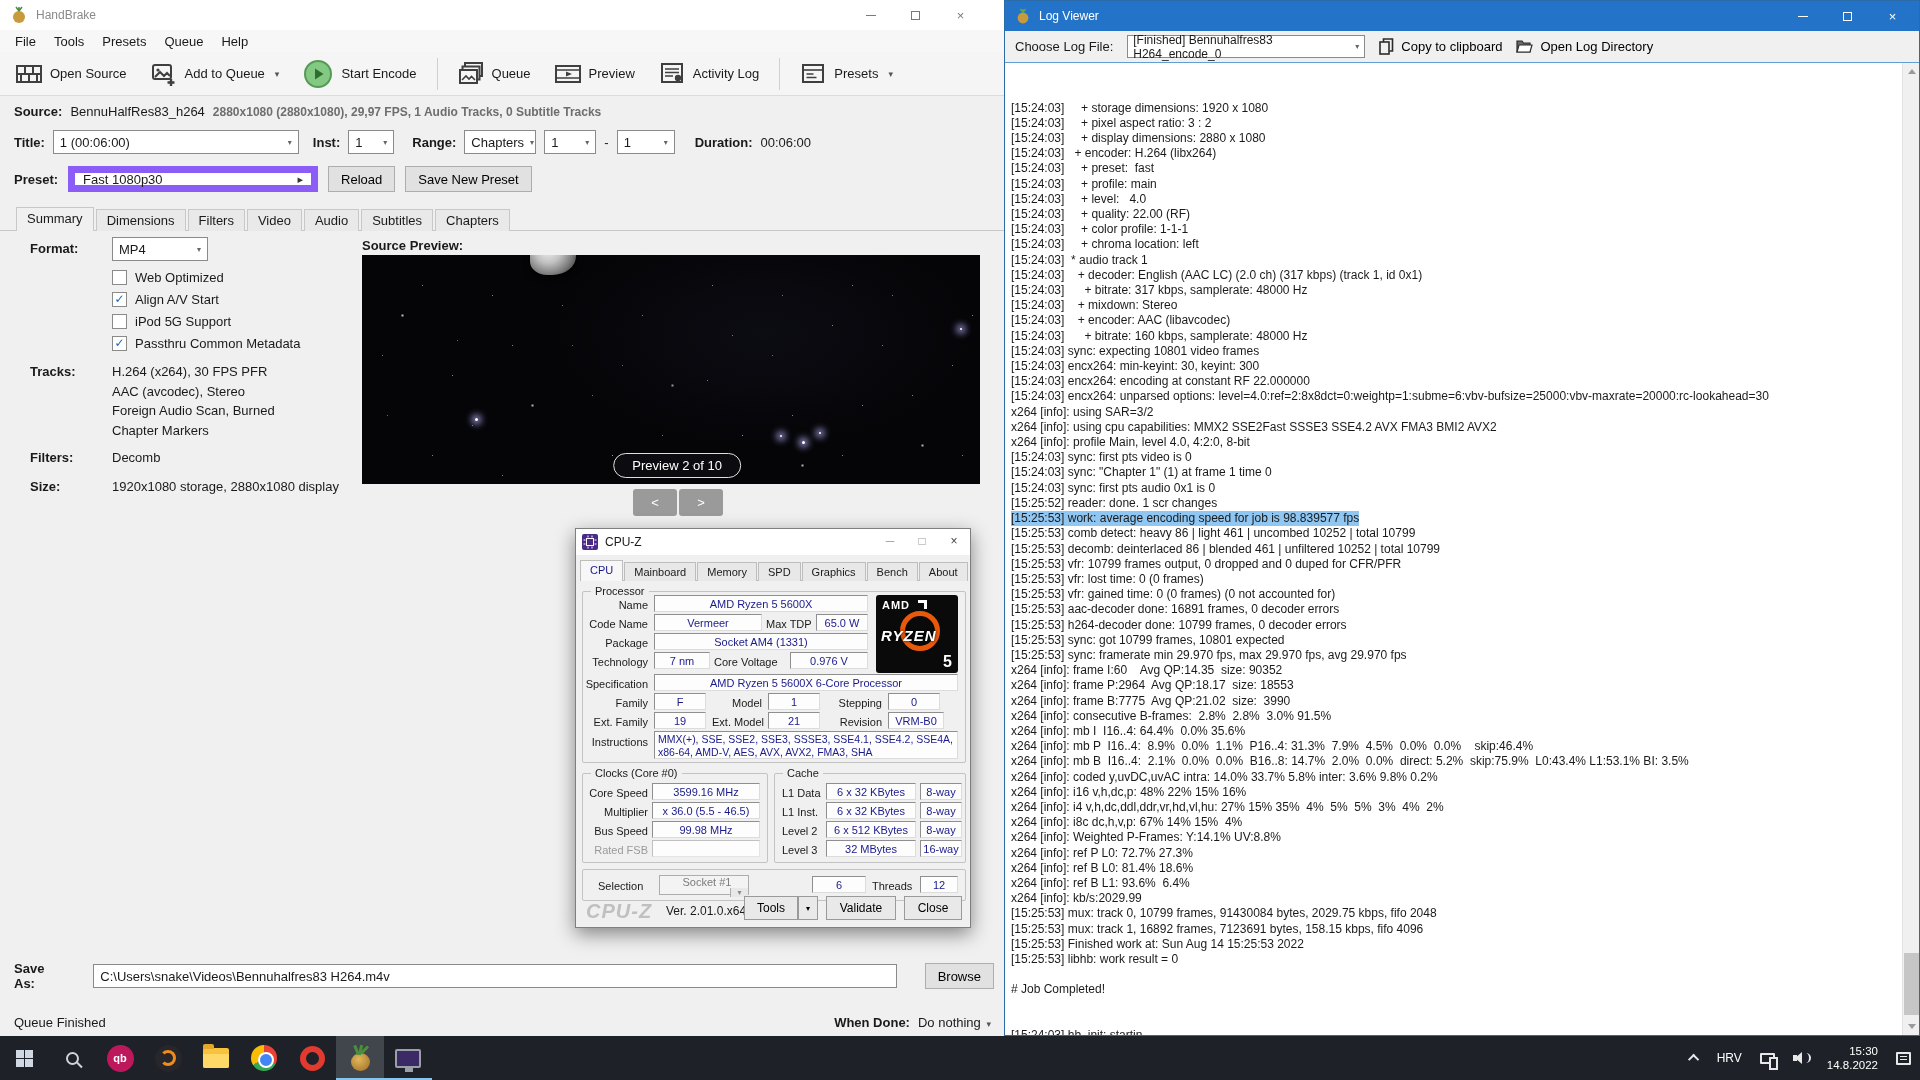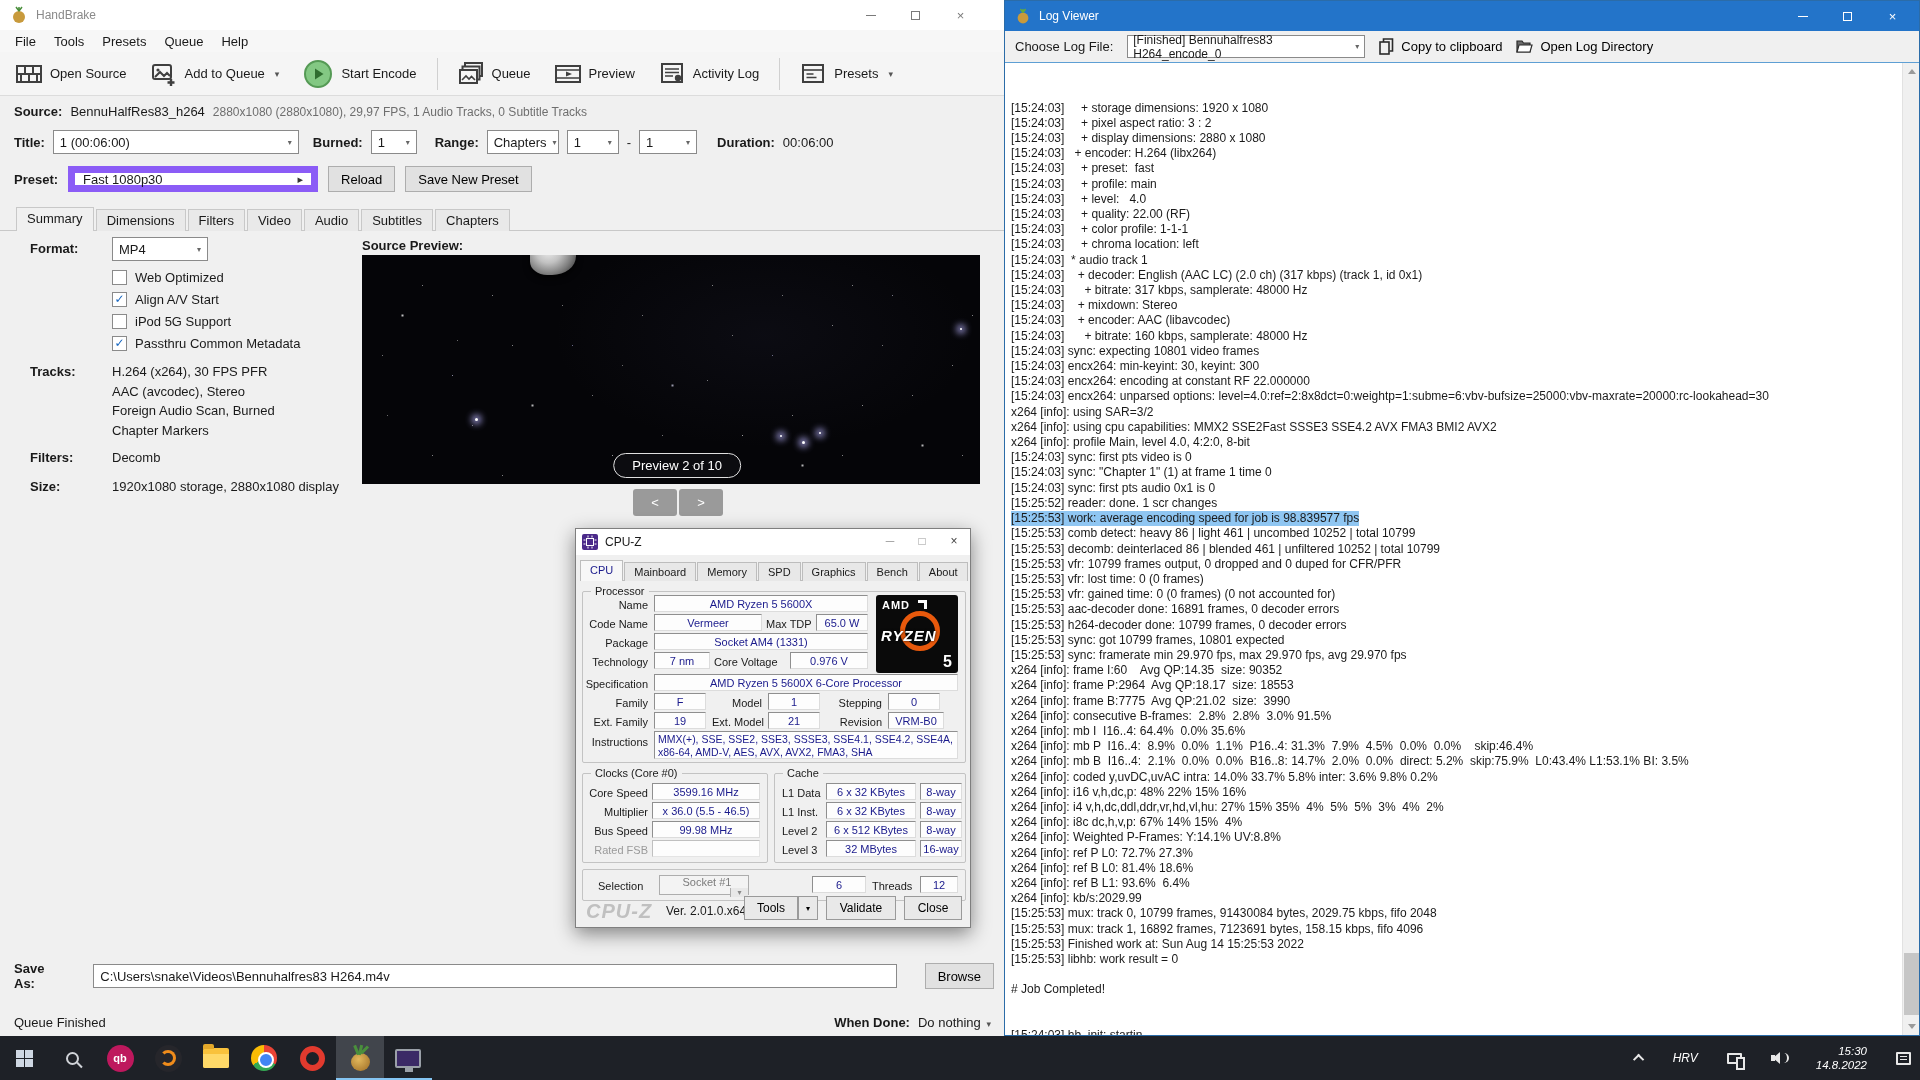--- a/index.html
+++ b/index.html
@@ -20,21 +20,21 @@
   .hb-menubar { position:absolute; left:0; top:30px; right:0; height:22px; background:#f7f7f7; display:flex; align-items:center; padding-left:6px; }
   .menu-item { padding:2px 9px; font-size:13px; color:#1a1a1a; }
 
   .hb-toolbar { position:absolute; left:0; top:52px; right:0; height:44px; background:#f5f5f5; border-bottom:1px solid #dcdcdc; display:flex; align-items:center; padding-left:6px; gap:4px; }
   .tbtn { display:flex; align-items:center; gap:8px; padding:6px 10px; background:transparent; border:none; font-size:13px; color:#1a1a1a; font-family:inherit; }
   .caret { font-size:9px; color:#555; margin-left:2px; }
   .tsep { width:1px; height:32px; background:#d0d0d0; margin:0 6px; }
 
   .row-label { font-weight:bold; }
   .hb-source { position:absolute; left:14px; top:104px; display:flex; gap:8px; align-items:baseline; }
-  .src-details { color:#6e6e6e; font-size:12px; }
+  .src-details { color:#6e6e6e; font-size:12px;font-weight:bold; }
 
   .hb-title-row { position:absolute; left:14px; top:130px; display:flex; align-items:center; gap:8px; }
   .select { background:#fff; border:1px solid #8a8a8a; height:24px; display:inline-flex; align-items:center; padding:0 6px; position:relative; font-size:13px; }
   .select .sel-caret { margin-left:auto; font-size:8px; color:#666; padding-left:6px; }
   .w-title { width:246px; } .w-angle { width:46px; } .w-chap { width:72px; } .w-r1 { width:52px; } .w-r2 { width:58px; } .w-mp4 { width:96px; }
 
   .hb-preset-row { position:absolute; left:14px; top:166px; display:flex; align-items:center; gap:10px; }
   .preset-box { width:250px; height:26px; background:#fff; border:7px solid #8b5cf6; display:flex; align-items:center; padding:0 8px; }
   .preset-box .side-arrow { margin-left:auto; color:#333; font-size:11px; }
   .btn { background:#e1e1e1; border:1px solid #adadad; height:26px; padding:0 12px; font-size:13px; font-family:inherit; display:inline-flex; align-items:center; justify-content:center; }
@@ -147,21 +147,21 @@
   .chrome-icon { width:26px; height:26px; border-radius:50%; background:conic-gradient(#ea4335 0 33%, #34a853 33% 66%, #fbbc05 66% 100%); position:relative; }
   .chrome-icon::after { content:""; position:absolute; left:7px; top:7px; width:12px; height:12px; border-radius:50%; background:#4285f4; border:2px solid #fff; }
   .opera-icon { width:25px; height:25px; border:6px solid #e23a2e; border-radius:50%; }
   .hb-icon-large { width:27px; height:27px; position:relative; }
   .hb-pine { position:absolute; left:4px; top:8px; width:19px; height:18px; border-radius:50%; background:radial-gradient(circle at 40% 35%, #e2b85c, #9c6b24); }
   .hb-leaf { position:absolute; left:12px; top:0px; width:3px; height:10px; background:#4a8f3c; transform:rotate(14deg); }
   .hb-leaf.l2 { transform:rotate(-22deg); left:8px; }
   .hb-leaf.l3 { transform:rotate(45deg); left:16px; }
   .monitor-icon { width:26px; height:19px; border:2px solid #9aa0a8; background:#3b2a66; position:relative; border-radius:2px; }
   .monitor-icon::after { content:""; position:absolute; left:8px; bottom:-6px; width:8px; height:4px; background:#9aa0a8; }
-  .tray { margin-left:auto; display:flex; align-items:center; gap:11px; color:#fff;font-style:italic; }
+  .tray { margin-left:auto; display:flex; align-items:center; gap:0; color:#fff; }
   .tray-cell { height:44px; display:flex; align-items:center; justify-content:center; padding:0 9px; }
   .chevron-up { width:8px; height:8px; border-left:2px solid #e8e8e8; border-top:2px solid #e8e8e8; transform:rotate(45deg) translateY(2px); }
   .tray-lang { font-size:12px; color:#fff; }
   .device-glyph { width:15px; height:11px; border:2px solid #e8e8e8; border-radius:1px; position:relative; }
   .device-glyph::after { content:""; position:absolute; right:-5px; top:2px; width:5px; height:9px; background:#1e2127; border:2px solid #e8e8e8; }
   .speaker-glyph { position:relative; width:16px; height:12px; }
   .speaker-glyph .sp-body { position:absolute; left:0; top:3px; width:4px; height:6px; background:#e8e8e8; }
   .speaker-glyph .sp-cone { position:absolute; left:2px; top:0; width:0; height:0; border-top:6px solid transparent; border-bottom:6px solid transparent; border-right:7px solid #e8e8e8; }
   .speaker-glyph .sp-wave { position:absolute; left:10px; top:1px; width:8px; height:10px; border:2px solid #e8e8e8; border-left:none; border-top-right-radius:8px; border-bottom-right-radius:8px; border-top:none; border-bottom:none; border-right-width:2px; border-radius:0 8px 8px 0; }
   .tray-clock { display:flex; flex-direction:column; align-items:flex-end; justify-content:center; font-size:11.5px; line-height:14px; color:#fff; }
@@ -284,21 +284,21 @@
     <span>BennuHalfRes83_h264</span>
     <span class="src-details">2880x1080 (2880x1080), 29,97 FPS, 1 Audio Tracks, 0 Subtitle Tracks</span>
   </div>
 
   <div class="hb-title-row">
     <span class="row-label">Title:</span>
     <span class="select w-title">
         <span>1 (00:06:00)</span>
         <span class="sel-caret">▾</span>
       </span>
-    <span class="row-label" style="margin-left:6px">Burned:</span>
+    <span class="row-label" style="margin-left:6px">Inst:</span>
     <span class="select w-angle">
         <span>1</span>
         <span class="sel-caret">▾</span>
       </span>
     <span class="row-label" style="margin-left:10px">Range:</span>
     <span class="select w-chap">
         <span>Chapters</span>
         <span class="sel-caret">▾</span>
       </span>
     <span class="select w-r1">

